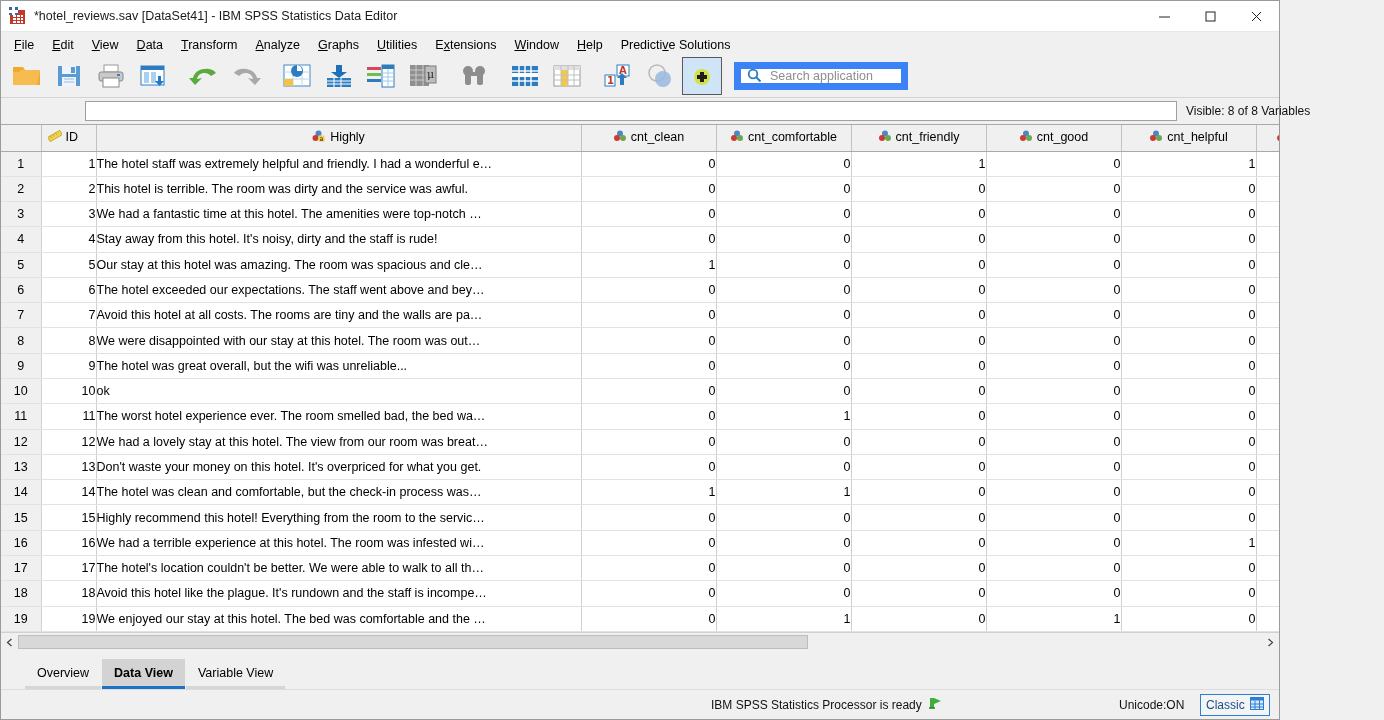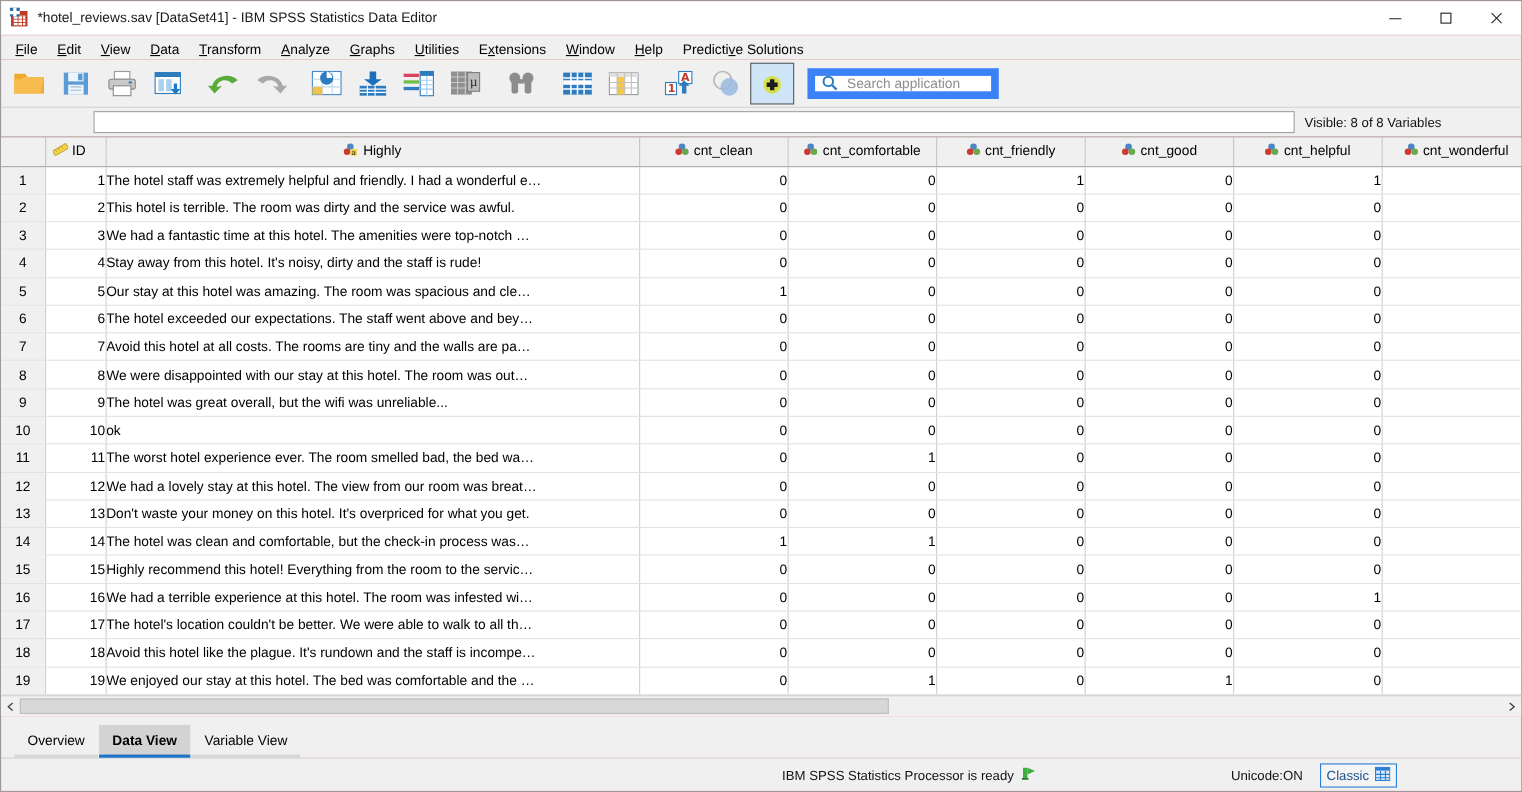--- a/index.html
+++ b/index.html
@@ -4,23 +4,23 @@
 <style>
   * { box-sizing: border-box; }
   html, body {
     margin: 0; padding: 0;
     width: 1384px; height: 720px;
     overflow: hidden;
     font-family: "Liberation Sans", sans-serif;
     background: #f0f0f0;
   }
   #app {
-    width: 1384px; height: 720px;
+    width: 1280px; height: 720px;
     display: flex; flex-direction: column;
-    background: #ef4444;
+    background: #3b82f6;
     border: 1px solid #9a9a9a;
   }
 
   
   .titlebar {
     height: 31px; flex: 0 0 31px;
     background: #ffffff;
     display: flex; align-items: center;
     border-bottom: 1px solid #e8e8e8;
   }
@@ -195,21 +195,21 @@
     position: absolute; top: 2px; bottom: 2px; left: 0px; width: 790px;
     background: #d8d8d8; border: 1px solid #bdbdbd;
   }
   .hs-dots { position: absolute; left: 654px; top: 14px; width: 14px; height: 7px; }
 
   
   .tabsbar {
     height: 38px; flex: 0 0 38px;
     background: #f0f0f0;
     display: flex; align-items: flex-end;
-    padding-left: 12px;
+    padding-left: 24px;
   }
   .tab {
     height: 30px;
     padding: 0 12px;
     display: flex; align-items: center;
     font-size: 12.5px;
     color: #000;
     border-bottom: 3px solid #d6d6d6;
     background: transparent;
     margin-right: 1px;

